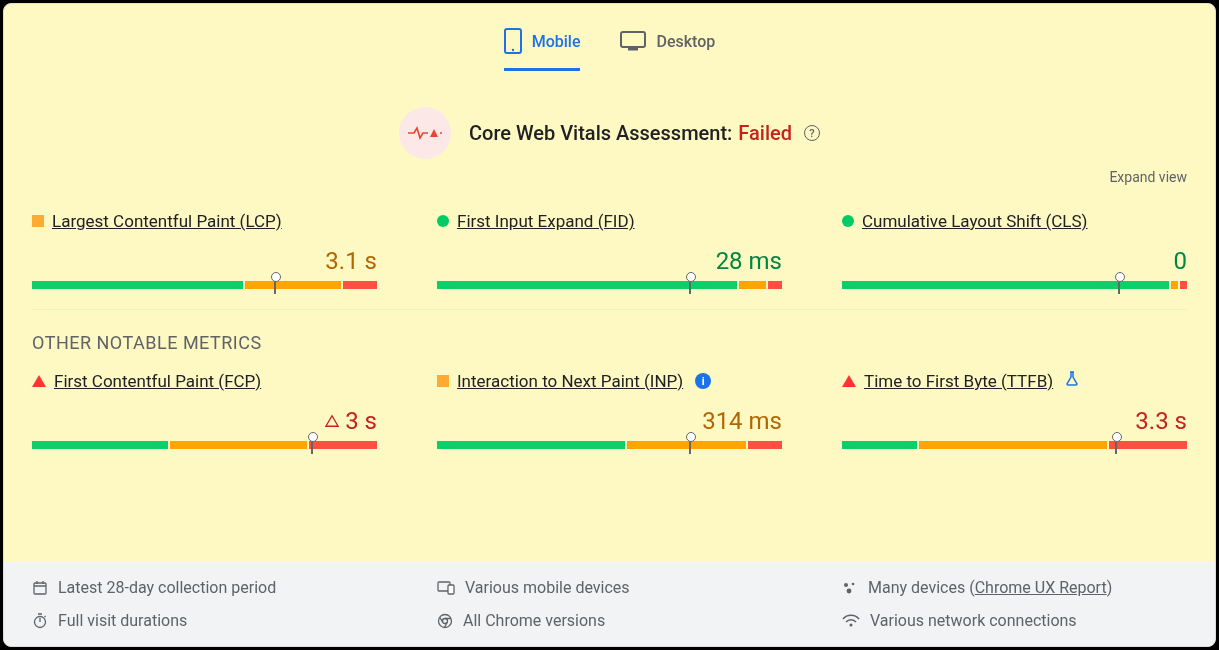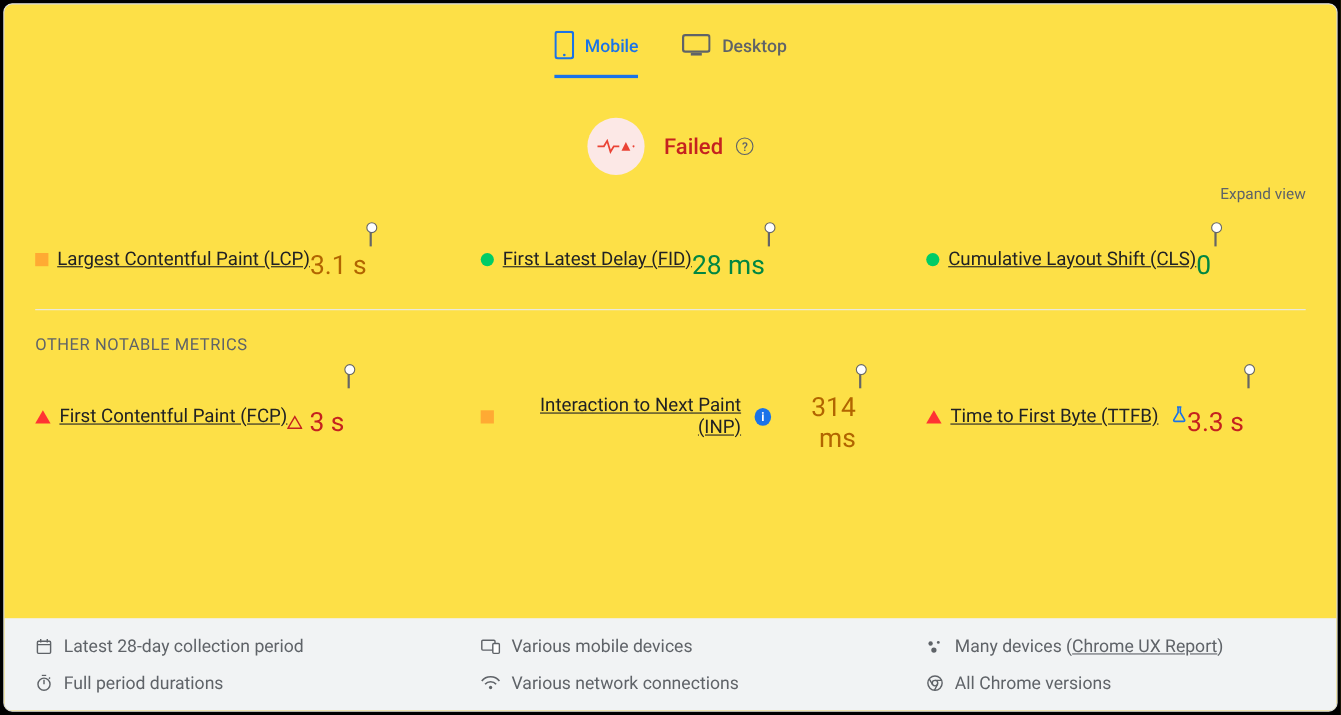--- a/index.html
+++ b/index.html
@@ -5,21 +5,21 @@
   * { box-sizing: border-box; }
   html, body { margin: 0; padding: 0; }
   body {
     font-family: Roboto, Arial, sans-serif;
     background: #000;
     width: 1219px;
     height: 650px;
     padding: 3px;
   }
   .card {
-    background: #fde047;
+    background: #fef9c3;
     border: 1px solid #dadce0;
     border-radius: 8px;
     width: 100%;
     height: 100%;
     display: flex;
     flex-direction: column;
     overflow: hidden;
   }
 
   
@@ -73,21 +73,21 @@
   .expand-row { display: flex; justify-content: flex-end; padding: 0 28px 8px 1px; }
   .expand-link { font-size: 14px; color: #5f6368; cursor: pointer; }
 
   
   .metrics {
     display: grid;
     grid-template-columns: repeat(3, 1fr);
     column-gap: 60px;
     padding: 18px 28px 20px 28px;
   }
-  .metric { display: flex; flex-direction: row; text-align: right; }
+  .metric { display: flex; flex-direction: column; text-align: right; }
   .metric-title {
     display: flex; align-items: center; gap: 8px;
     font-size: 17px; color: #202124;
   }
   .metric-title .name { text-decoration: underline; cursor: pointer; }
   .status-square { width: 12px; height: 12px; background: #fa3; }
   .status-circle { width: 12px; height: 12px; border-radius: 50%; background: #0c6; }
   .status-triangle {
     width: 0; height: 0;
     border-left: 7px solid transparent;
@@ -126,21 +126,21 @@
     top: -4px; left: -3px;
     width: 8px; height: 8px;
     background: #fff;
     border: 1px solid #666;
     border-radius: 50%;
   }
 
   .divider { height: 1px; background: #e8eaed; margin: 0 28px; }
 
   .section-label {
-    font-size: 15px; letter-spacing: 0.5px; color: #5f6368;
+    font-size: 18px; letter-spacing: 0.5px; color: #5f6368;
     padding: 22px 28px 0 28px;
   }
 
   .info-badge {
     width: 16px; height: 16px; border-radius: 50%;
     background: #1a73e8; color: #fff;
     display: inline-flex; align-items: center; justify-content: center;
     font-size: 11px; font-weight: 700; margin-left: 4px;
   }
   .flask-icon { color: #1a73e8; margin-left: 4px; }
@@ -188,20 +188,21 @@
 
   <div class="assessment-wrap">
     <div class="assessment-icon">
       <svg width="34" height="14" viewBox="0 0 34 14">
         <polyline points="0,7 6,7 9,2 12,12 15,7 20,7" fill="none" stroke="#ea4335" stroke-width="1.6"></polyline>
         <polygon points="26,3 30,11 22,11" fill="#ea4335"></polygon>
         <circle cx="33" cy="7" r="1" fill="#ea4335"></circle>
       </svg>
     </div>
     <div class="assessment-text">
+      <span>Core Web Vitals Assessment:</span>
       <span class="assessment-status">Failed</span>
       <span class="help-circle">?</span>
     </div>
   </div>
 
   <div class="expand-row">
     <span class="expand-link">Expand view</span>
   </div>
 
   <div class="metrics" id="core-grid">
@@ -218,21 +219,21 @@
     <div class="bar">
       <div class="seg g" style="width:62%"></div>
           <div class="seg o" style="width:28%"></div>
           <div class="seg r" style="width:10%"></div>
       <div class="marker" style="left:70%"></div>
     </div>
   </div>
   <div class="metric">
     <div class="metric-title">
       <span class="status-circle"></span>
-      <span class="name">First Latest Delay (FID)</span>
+      <span class="name">First Input Expand (FID)</span>
 
     </div>
     <div class="metric-value-row val-green">
 
       <span>28 ms</span>
     </div>
     <div class="bar">
       <div class="seg g" style="width:88%"></div>
           <div class="seg o" style="width:8%"></div>
           <div class="seg r" style="width:4%"></div>
@@ -343,32 +344,32 @@
         </svg>
       <span>
         <span>Many devices (</span><a>Chrome UX Report</a><span>)</span>
       </span>
     </div>
     <div class="footer-item">
       <svg width="16" height="16" viewBox="0 0 16 16" fill="none" stroke="#5f6368" stroke-width="1.3">
           <circle cx="8" cy="9" r="5.5"></circle>
           <path d="M8 5v4M6 1h4M12.5 4l1-1"></path>
         </svg>
-      <span>Full period durations</span>
-    </div>
-    <div class="footer-item">
-      <svg width="18" height="14" viewBox="0 0 18 14" fill="none" stroke="#5f6368" stroke-width="1.5">
-          <path d="M1 5c4-5 12-5 16 0M4 8c2.5-3 7.5-3 10 0"></path>
-          <circle cx="9" cy="11" r="1.5" fill="#5f6368" stroke="none"></circle>
-        </svg>
-      <span>Various network connections</span>
+      <span>Full visit durations</span>
     </div>
     <div class="footer-item">
       <svg width="16" height="16" viewBox="0 0 16 16" fill="none" stroke="#5f6368" stroke-width="1.3">
           <circle cx="8" cy="8" r="6.5"></circle>
           <circle cx="8" cy="8" r="2.5"></circle>
           <path d="M8 5.5h6M5.8 9.3L2.6 4M10.2 9.3l-2.7 5.2"></path>
         </svg>
       <span>All Chrome versions</span>
     </div>
+    <div class="footer-item">
+      <svg width="18" height="14" viewBox="0 0 18 14" fill="none" stroke="#5f6368" stroke-width="1.5">
+          <path d="M1 5c4-5 12-5 16 0M4 8c2.5-3 7.5-3 10 0"></path>
+          <circle cx="9" cy="11" r="1.5" fill="#5f6368" stroke="none"></circle>
+        </svg>
+      <span>Various network connections</span>
+    </div>
   </div>
 
 </div>
 
 </body></html>

